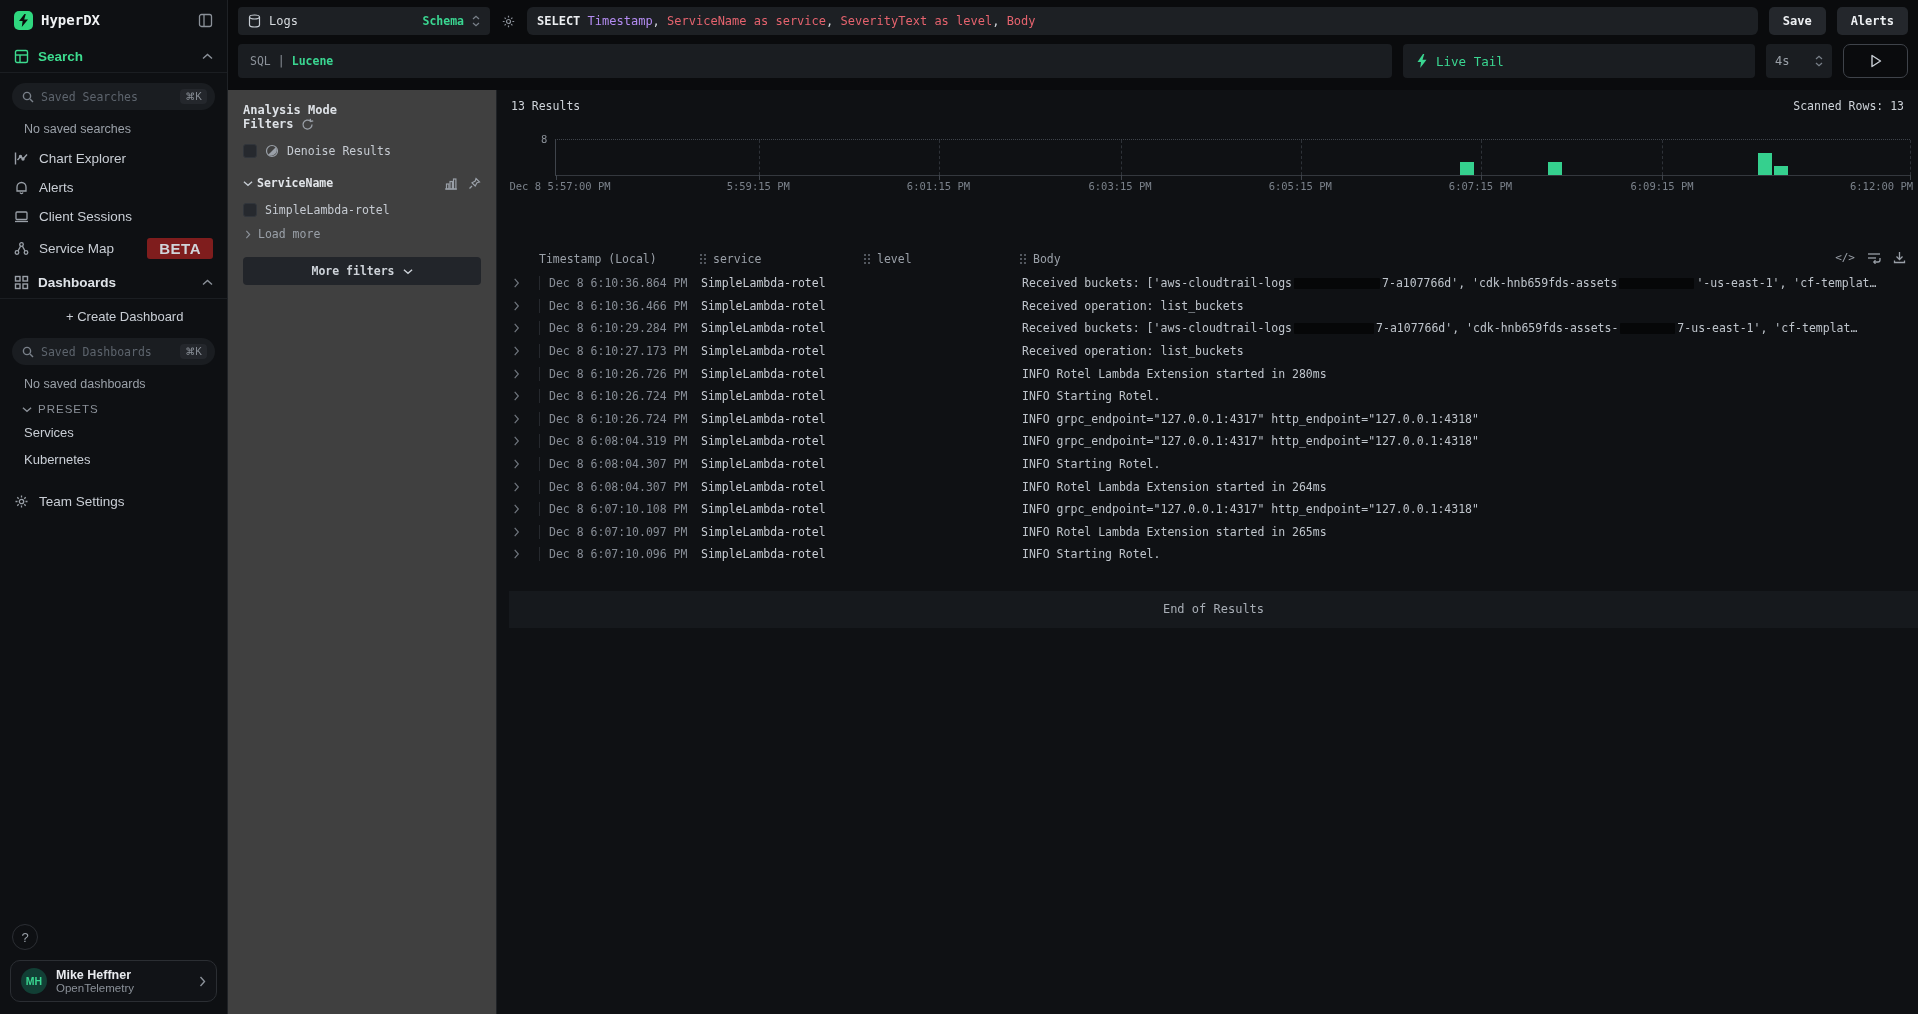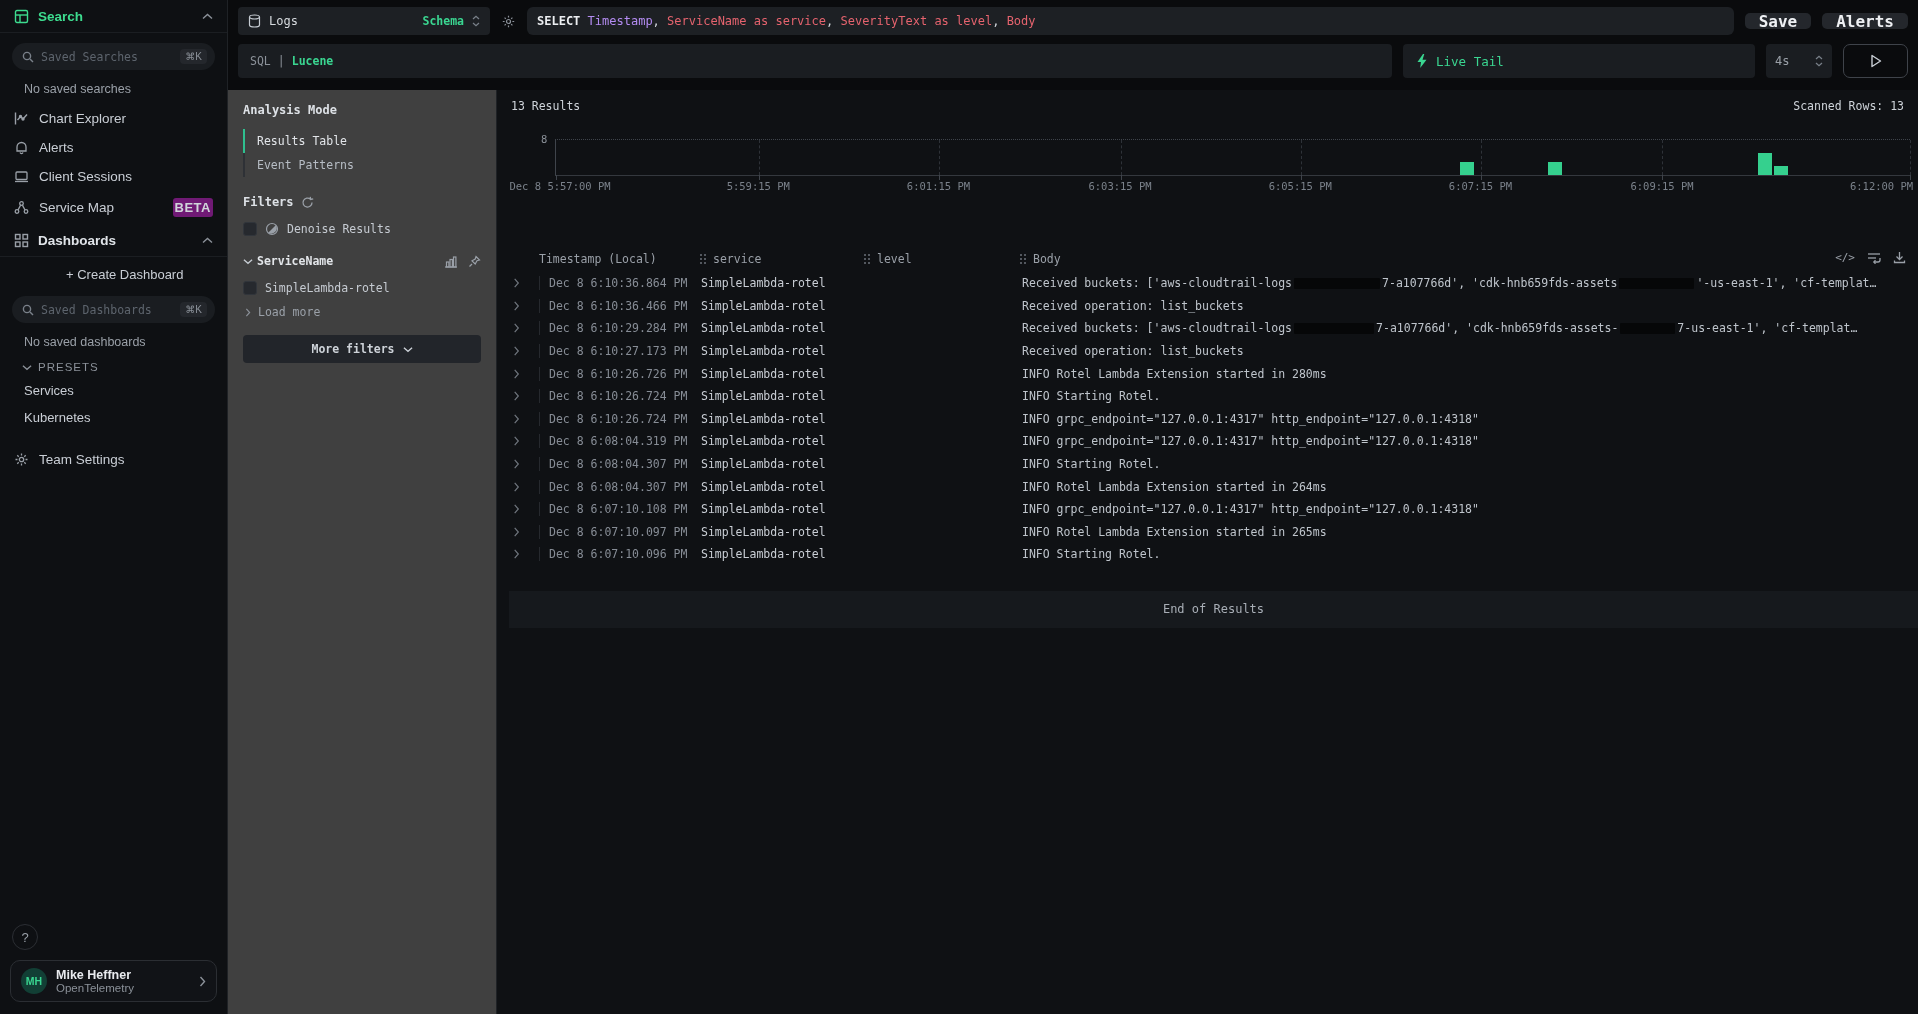--- a/index.html
+++ b/index.html
@@ -23,22 +23,22 @@
   .side-section-head{display:flex;align-items:center;gap:9px;padding:8px 14px;height:32px;cursor:pointer;}
   .side-section-head .lbl{font-weight:bold;font-size:13.5px;flex:1;}
   .side-section-head .lbl.green-lbl{color:#3ddc8f;}
   .side-divider{border-bottom:1px solid #1b1e22;}
   .side-search{margin:10px 12px 2px;background:#1a1d21;border-radius:16px;height:27px;
                display:flex;align-items:center;gap:7px;padding:0 8px 0 10px;cursor:text;}
   .side-search .ph{font-family:"DejaVu Sans Mono",monospace;font-size:11.5px;color:#5d646d;flex:1;}
   .kbd{background:#24272c;border-radius:4px;color:#8b9199;font-size:10px;padding:2px 5px;}
   .side-note{color:#9aa0a8;font-size:12.5px;padding:10px 14px 8px 24px;}
   .nav-item{display:flex;align-items:center;gap:10px;padding:7px 14px;font-size:13.5px;color:#c9ced5;cursor:pointer;}
-  .beta{background:#701a75;color:#d0d5da;font-size:13px;font-weight:bold;letter-spacing:.5px;
-        border-radius:3px;padding:2px 2px;margin-left:auto;}
+  .beta{background:#7f1d1d;color:#d0d5da;font-size:15px;font-weight:bold;letter-spacing:.5px;
+        border-radius:3px;padding:2px 12px;margin-left:auto;}
   .create-dash{display:flex;align-items:center;gap:8px;padding:10px 14px 4px 22px;font-size:13px;color:#c9ced5;cursor:pointer;margin-left:44px;}
   .presets-row{display:flex;align-items:center;gap:6px;color:#8b9199;font-size:11.5px;letter-spacing:1px;padding:10px 14px 4px 22px;cursor:pointer;}
   .preset-item{padding:6px 14px 6px 24px;font-size:13px;color:#c9ced5;cursor:pointer;}
   .team-settings{margin-top:14px;}
   .side-spacer{flex:1;}
   .help-btn{width:26px;height:26px;border:1px solid #2b2e33;border-radius:50%;color:#9aa0a8;
             display:flex;align-items:center;justify-content:center;font-size:13px;margin:0 0 10px 12px;cursor:pointer;}
   .user-card{margin:0 10px 12px;border:1px solid #2b2e33;border-radius:10px;padding:7px 10px;
              display:flex;align-items:center;gap:9px;cursor:pointer;background:#111317;}
   .avatar{width:26px;height:26px;border-radius:50%;background:#123f35;color:#3ad691;
@@ -54,22 +54,22 @@
   .tb-row{display:flex;align-items:center;gap:11px;}
   .tb-box{background:#1d2024;border-radius:4px;height:28px;display:flex;align-items:center;
           padding:0 10px;font-size:12px;color:#d6dade;white-space:nowrap;}
   .src-box{width:252px;gap:8px;cursor:pointer;}
   .src-box .src-label{flex:1;}
   .schema-lbl{color:#3ad691;font-size:11.5px;font-weight:bold;}
   .gear-btn{color:#8b9199;cursor:pointer;}
   .sql-box{flex:1;min-width:0;gap:8px;overflow:hidden;cursor:text;border-radius:6px;}
   .kw{font-weight:bold;color:#eceef1;}
   .order-box{width:336px;cursor:text;}
-  .btn{background:#24272c;border-radius:5px;height:16px;display:flex;align-items:center;
-       padding:0 14px;font-size:16px;font-weight:bold;color:#eef0f3;cursor:pointer;}
+  .btn{background:#24272c;border-radius:5px;height:28px;display:flex;align-items:center;
+       padding:0 14px;font-size:12px;font-weight:bold;color:#eef0f3;cursor:pointer;}
   .search-box{flex:1;min-width:0;height:34px;background:#1a1d21;border-radius:4px;
               display:flex;align-items:center;padding:0 12px;gap:8px;cursor:text;}
   .search-ph{flex:1;font-size:12px;color:#565d66;white-space:nowrap;overflow:hidden;}
   .lang-toggle{display:flex;align-items:center;gap:7px;font-size:11.5px;color:#8b9199;}
   .lang-toggle .lucene{color:#3ad691;font-weight:bold;cursor:pointer;}
   .lang-toggle .sql{cursor:pointer;}
   .live-box{width:352px;height:34px;background:#1a1d21;border-radius:4px;display:flex;
             align-items:center;gap:9px;padding:0 14px;color:#3ad691;font-size:12.5px;cursor:pointer;}
   .interval-box{width:66px;height:34px;background:#1a1d21;border-radius:4px;display:flex;
                 align-items:center;justify-content:space-between;padding:0 9px;color:#9aa0a8;font-size:12px;cursor:pointer;}
@@ -129,20 +129,34 @@
             justify-content:center;font-size:12px;color:#a8aeb6;}
 
   .icon{flex:none;}
 </style>
 </head>
 <body>
 
 <div class="app">
 
   <aside class="sidebar">
+    <div class="logo-row">
+      <span class="logo-badge icon">
+        <svg width="11" height="13" viewBox="0 0 11 13">
+            <polygon points="6.5,0 1,7 4.6,7 3.8,13 10,5.6 6.2,5.6 7.8,0" fill="#0b0c0d"></polygon>
+          </svg>
+      </span>
+      <span class="logo-title">HyperDX</span>
+      <span class="collapse-btn icon">
+        <svg width="15" height="15" viewBox="0 0 15 15" fill="none" stroke="#8b9199" stroke-width="1.3">
+            <rect x="1.5" y="1.5" width="12" height="12" rx="2"></rect>
+            <line x1="6" y1="1.5" x2="6" y2="13.5"></line>
+          </svg>
+      </span>
+    </div>
 
     <div class="side-section-head">
       <span class="icon">
         <svg width="15" height="15" viewBox="0 0 15 15" fill="none" stroke="#3ddc8f" stroke-width="1.4">
             <rect x="1.5" y="1.5" width="12" height="12" rx="1.5"></rect>
             <line x1="1.5" y1="6" x2="13.5" y2="6"></line>
             <line x1="6" y1="6" x2="6" y2="13.5"></line>
           </svg>
       </span>
       <span class="lbl green-lbl">Search</span>
@@ -345,24 +359,20 @@
               </svg>
           </span>
         </div>
       </div>
     </div>
 
     <div class="content">
 
       <div class="filters">
         <div class="panel-head">Analysis Mode</div>
-        <div class="mode-list">
-            <div class="mode-item active">Results Table</div>
-            <div class="mode-item">Event Patterns</div>
-          </div>
 
         <div class="panel-head">
           <span>Filters</span>
           <span class="icon">
             <svg width="13" height="13" viewBox="0 0 13 13" fill="none" stroke="#9aa0a8" stroke-width="1.3">
                 <path d="M11 6.5 a4.5 4.5 0 1 1 -1.5 -3.3"></path>
                 <polyline points="9.2,0.8 9.7,3.4 12.2,2.8"></polyline>
               </svg>
           </span>
         </div>

